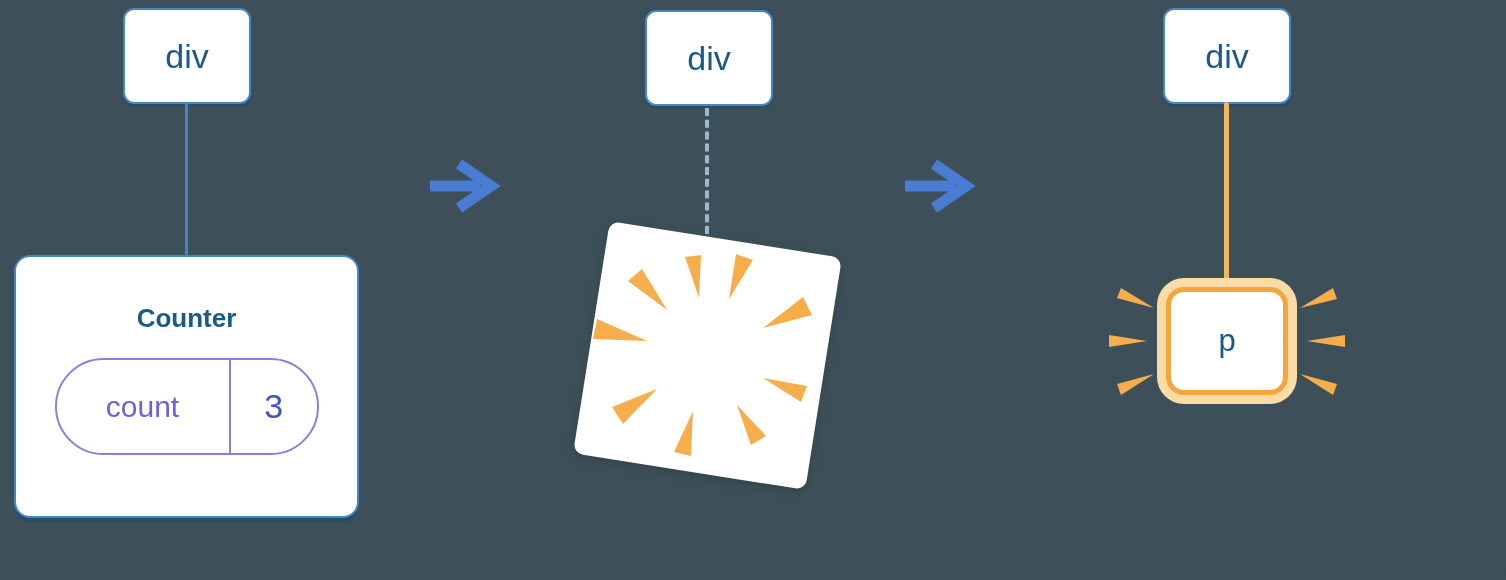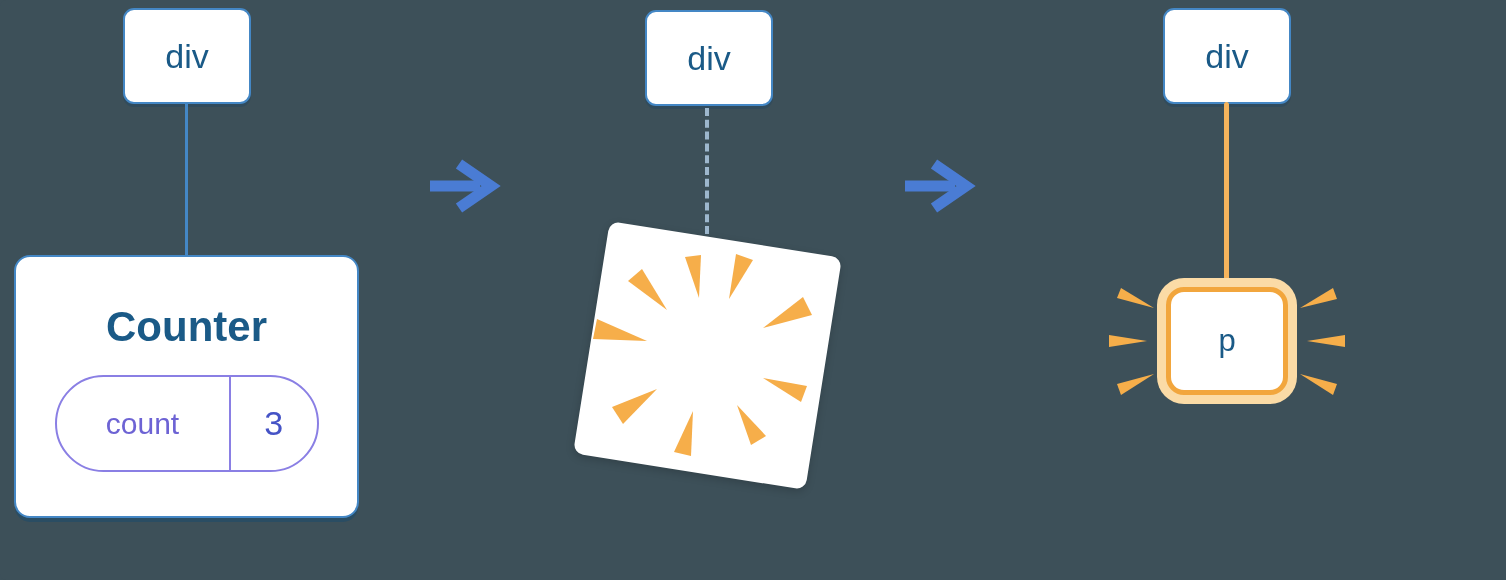--- a/index.html
+++ b/index.html
@@ -48,21 +48,21 @@
     width:345px;height:263px;
     background:#ffffff;
     border:2.5px solid #4487c5;
     border-radius:16px;
     box-shadow:0 5px 0 -1px rgba(27,74,108,0.55);
     box-sizing:border-box;
   }
   .counter-title{
     margin-top:46px;
     text-align:center;
-    font-size:42px;font-weight:600;color:#1a5a87;
+    font-size:26px;font-weight:600;color:#1a5a87;
   }
   .state-pill{
     margin:24px auto 0 auto;
     width:264px;height:97px;
     border:2.5px solid #8a7fe4;
     border-radius:60px;
     display:flex;align-items:stretch;
     box-sizing:border-box;
     overflow:hidden;
     background:#ffffff;

